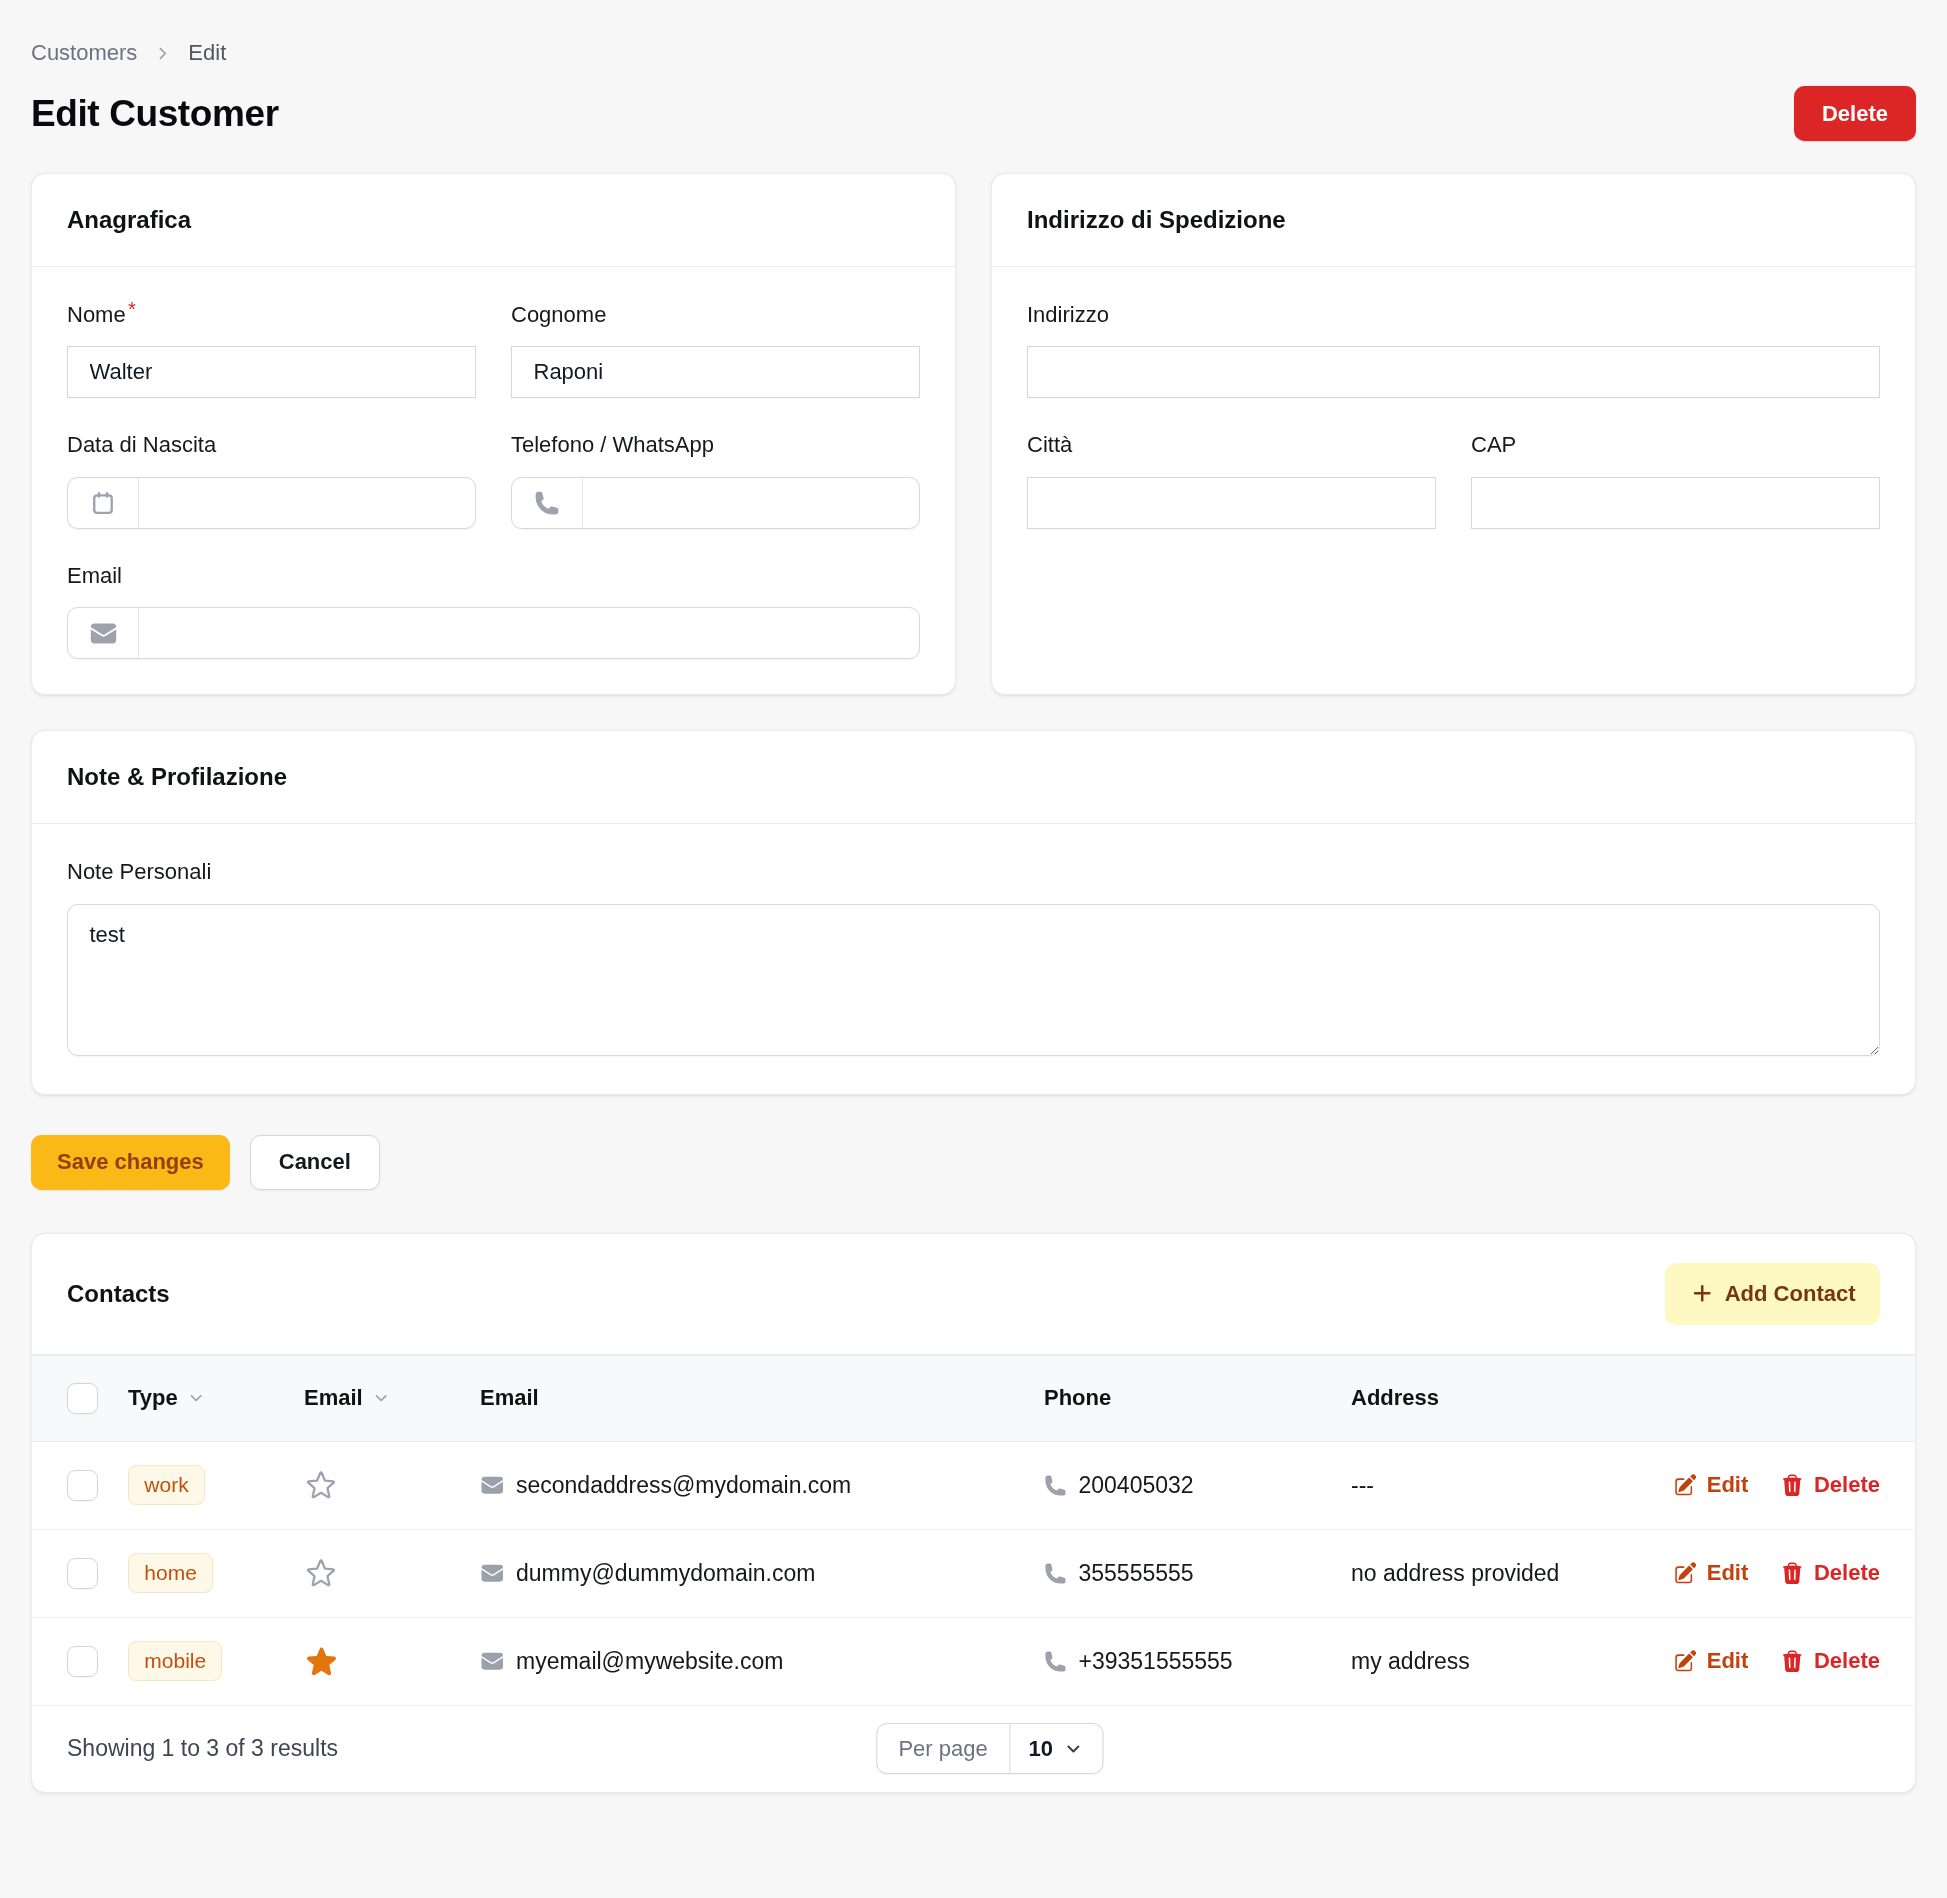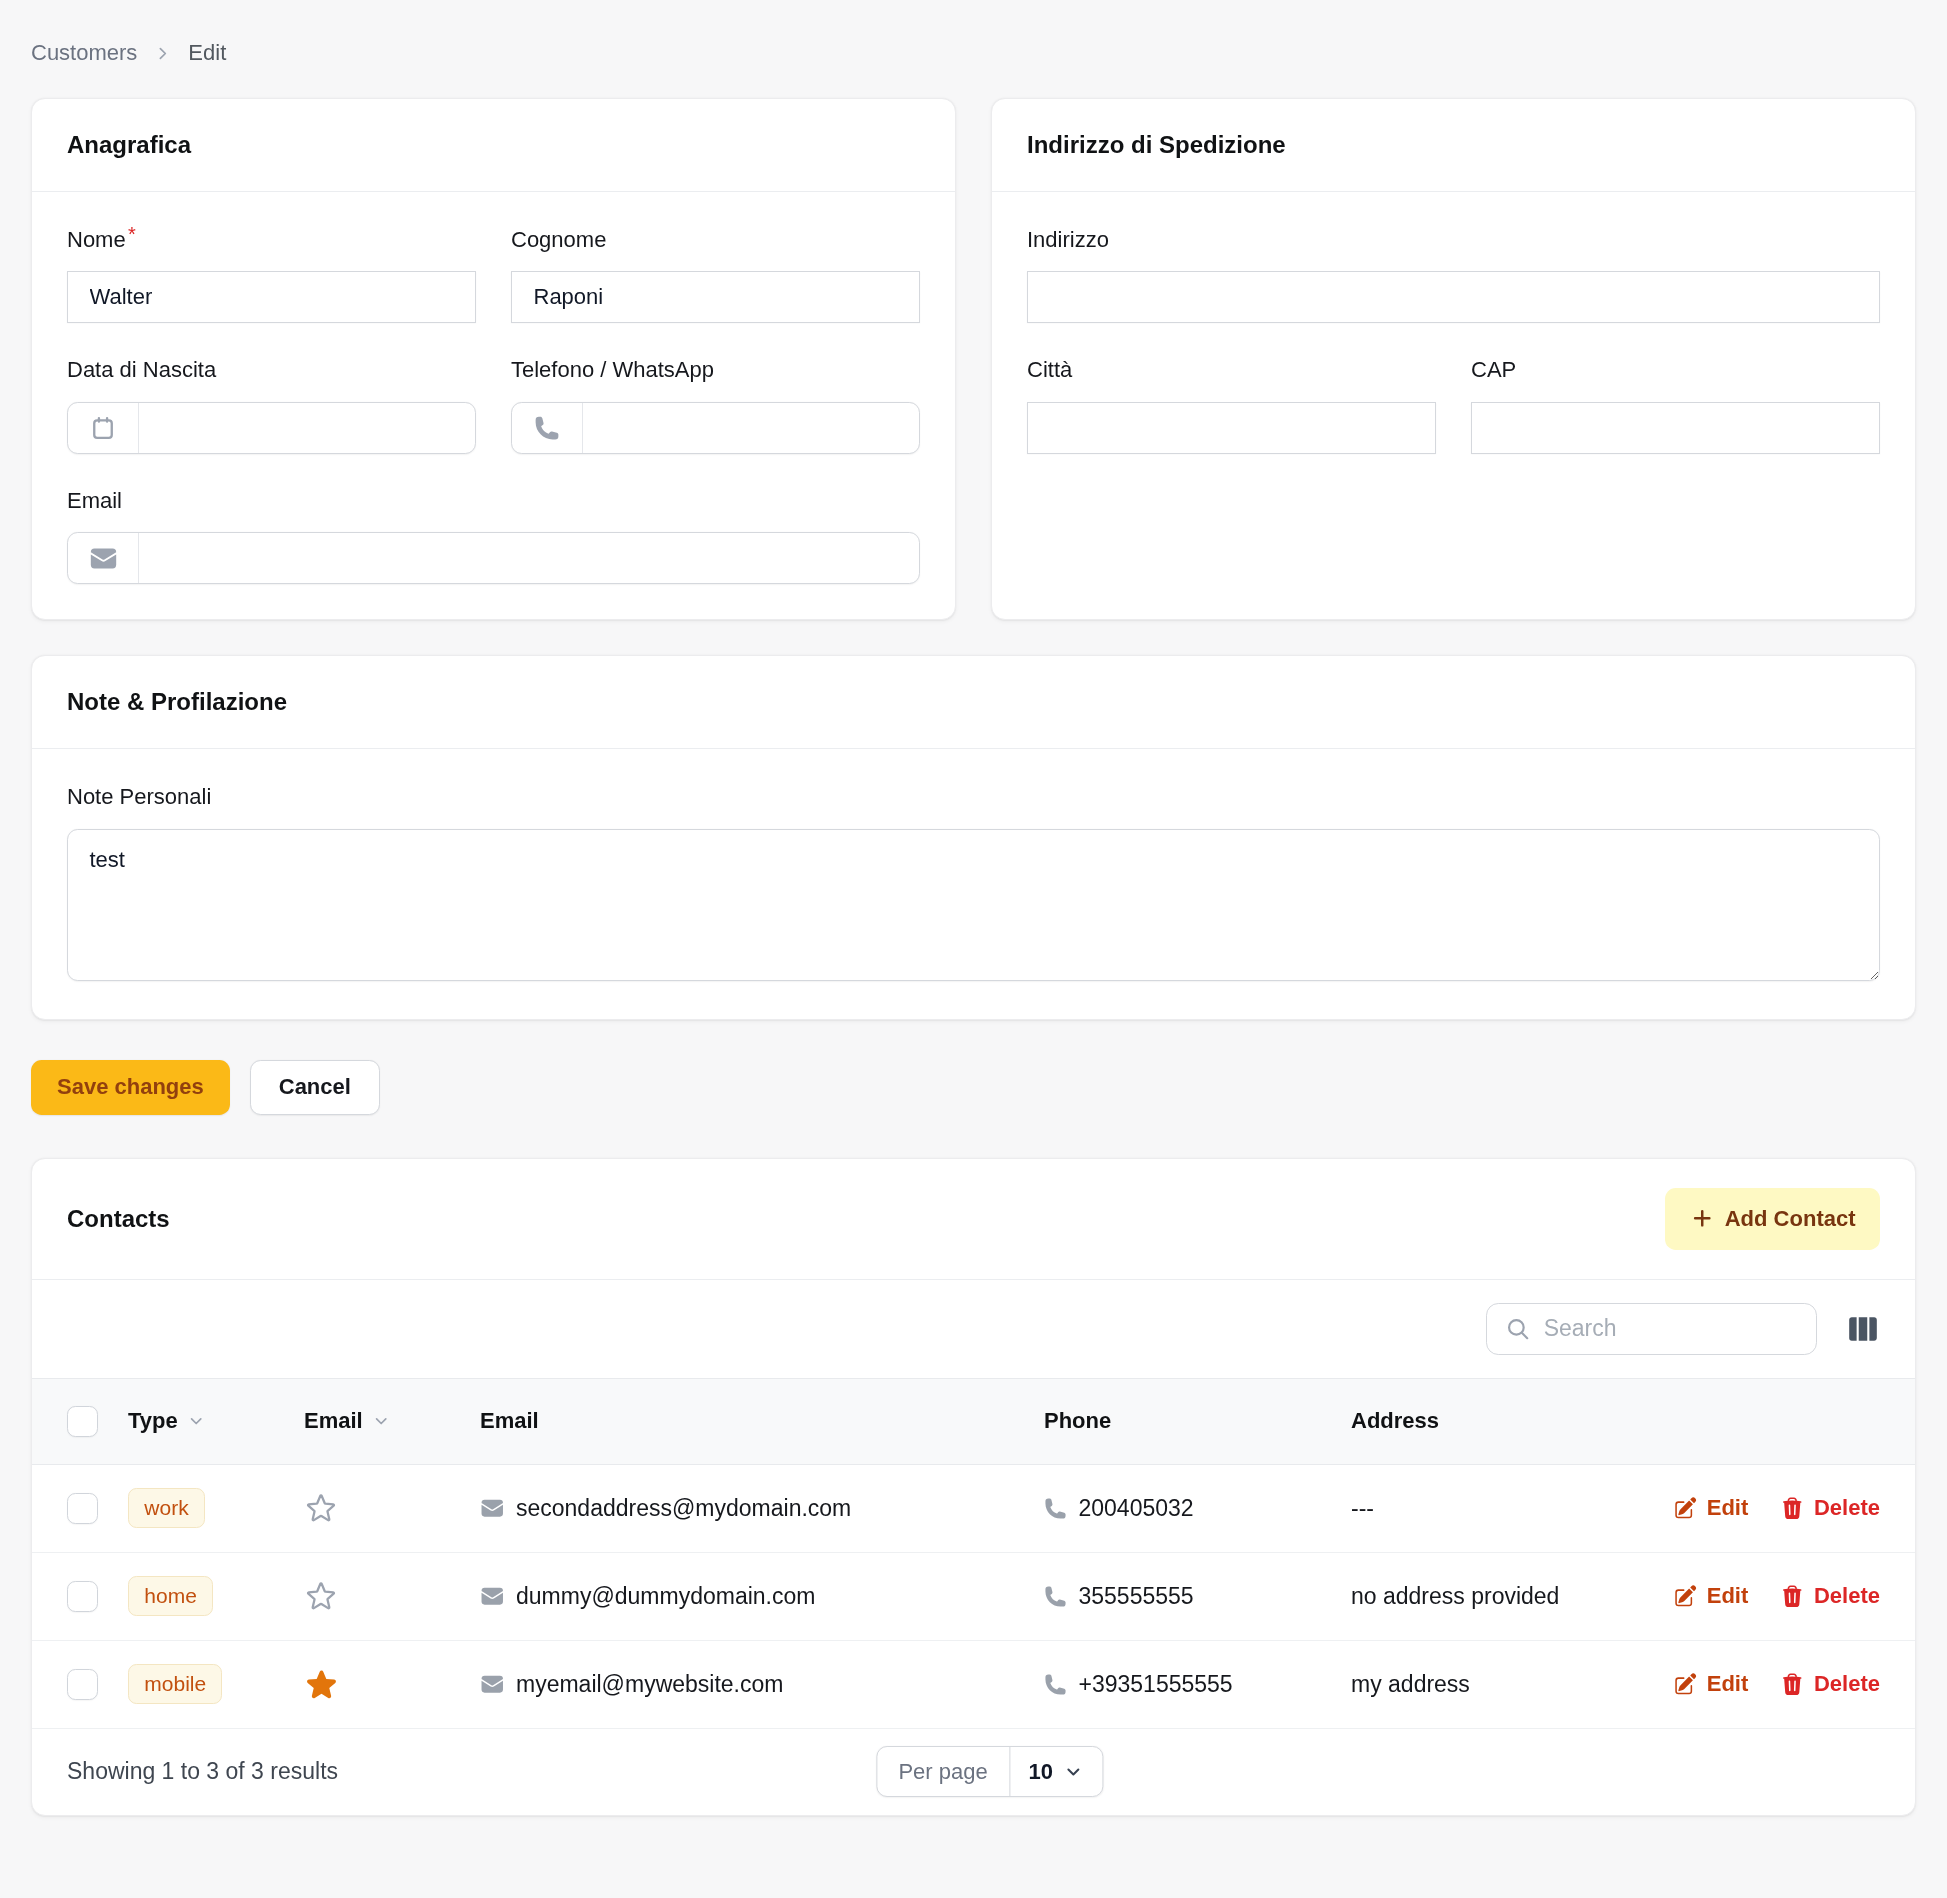--- a/index.html
+++ b/index.html
@@ -132,20 +132,24 @@
   <div class="breadcrumb">
     <span class="crumb-link">Customers</span>
     <span class="crumb-sep">
       <svg width="17" height="17" viewBox="0 0 24 24" fill="none" stroke="currentColor" stroke-width="2.4" stroke-linecap="round" stroke-linejoin="round">
           <path d="M9 5l7 7-7 7"></path>
         </svg>
     </span>
     <span class="crumb-current">Edit</span>
   </div>
 
+  <div class="title-row">
+    <h1 class="page-title">Edit Customer</h1>
+    <button class="btn btn-danger">Delete</button>
+  </div>
 
   <div class="cards-grid">
 
     <section class="card">
       <div class="card-header">
         <h2 class="card-title">Anagrafica</h2>
       </div>
       <div class="card-body">
         <div class="field-grid-2">
           <div class="field">
@@ -249,38 +253,20 @@
       <button class="btn btn-add">
         <span style="display:flex">
           <svg width="24.5" height="24.5" viewBox="0 0 24 24" fill="none" stroke="currentColor" stroke-width="2.4" stroke-linecap="round">
               <path d="M12 5v14M5 12h14"></path>
             </svg>
         </span>
         <span>Add Contact</span>
       </button>
     </div>
 
-    <div class="toolbar">
-      <div class="search-box">
-        <span style="display:flex">
-          <svg width="26" height="26" viewBox="0 0 24 24" fill="none" stroke="currentColor" stroke-width="2" stroke-linecap="round">
-              <circle cx="10.5" cy="10.5" r="6.75"></circle>
-              <path d="M15.5 15.5l5 5"></path>
-            </svg>
-        </span>
-        <input type="text" placeholder="Search" style="">
-      </div>
-      <button class="col-toggle">
-        <span style="display:flex">
-          <svg width="34" height="34" viewBox="0 0 24 24" fill="currentColor">
-              <path d="M15 3.75H9v16.5h6V3.75zM16.5 20.25h3.375c1.035 0 1.875-.84 1.875-1.875V5.625c0-1.036-.84-1.875-1.875-1.875H16.5v16.5zM4.125 3.75H7.5v16.5H4.125a1.875 1.875 0 01-1.875-1.875V5.625c0-1.036.84-1.875 1.875-1.875z"></path>
-            </svg>
-        </span>
-      </button>
-    </div>
 
     <table class="contacts">
       <colgroup>
         <col class="c-select">
           <col class="c-type">
           <col class="c-main">
           <col class="c-email">
         <col class="c-phone">
           <col class="c-address">
           <col class="c-actions">

